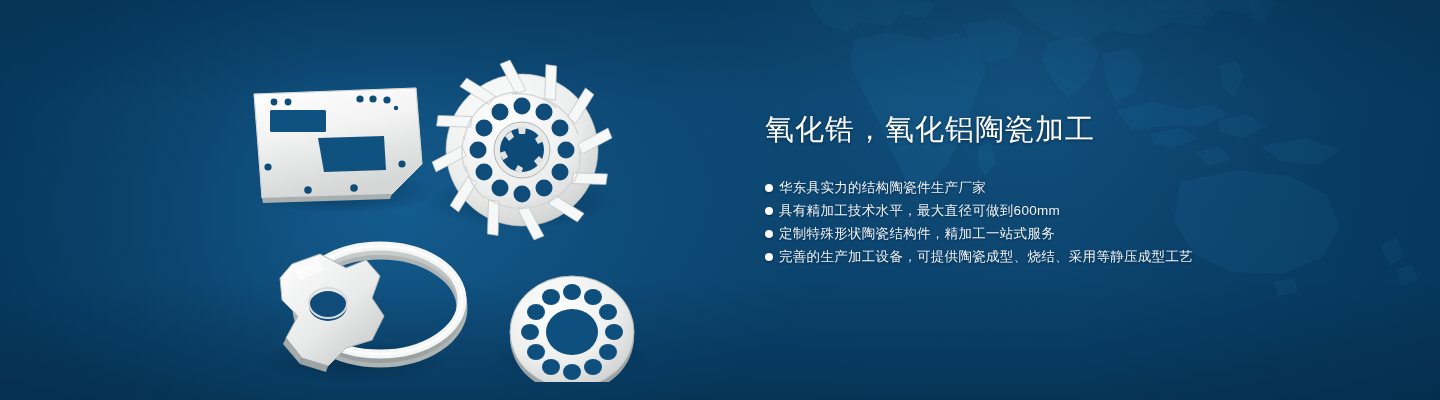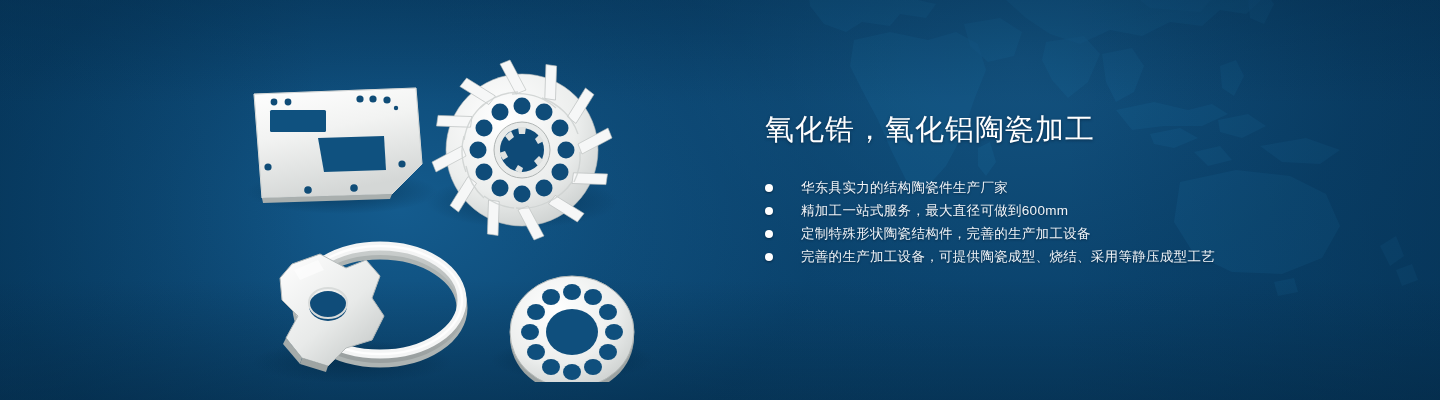--- a/index.html
+++ b/index.html
@@ -79,21 +79,21 @@
     text-shadow:0 1px 3px rgba(0,20,40,0.55);
     white-space:nowrap;
   }
   .bullets{
     list-style:none;
     margin:34px 0 0 0;
     padding:0;
   }
   .bullets li{
     position:relative;
-    padding-left:36px;
+    padding-left:14px;
     margin-bottom:7px;
     font-size:13.5px;
     line-height:16px;
     color:#f0f4f8;
     letter-spacing:0.3px;
     white-space:nowrap;
     text-shadow:0 1px 2px rgba(0,18,36,0.5);
   }
   .bullets li .dot{
     position:absolute;
@@ -347,25 +347,25 @@
   <div class="copy">
     <h1 class="headline">氧化锆，氧化铝陶瓷加工</h1>
 
     <ul class="bullets">
       <li>
         <span class="dot"></span>
         <span class="txt">华东具实力的结构陶瓷件生产厂家</span>
       </li>
       <li>
         <span class="dot"></span>
-        <span class="txt">精加工一站式服务，最大直径可做到600mm</span>
+        <span class="txt">具有精加工技术水平，最大直径可做到600mm</span>
       </li>
       <li>
         <span class="dot"></span>
-        <span class="txt">定制特殊形状陶瓷结构件，完善的生产加工设备</span>
+        <span class="txt">定制特殊形状陶瓷结构件，精加工一站式服务</span>
       </li>
       <li>
         <span class="dot"></span>
         <span class="txt">完善的生产加工设备，可提供陶瓷成型、烧结、采用等静压成型工艺</span>
       </li>
     </ul>
   </div>
 
 </div>
 

